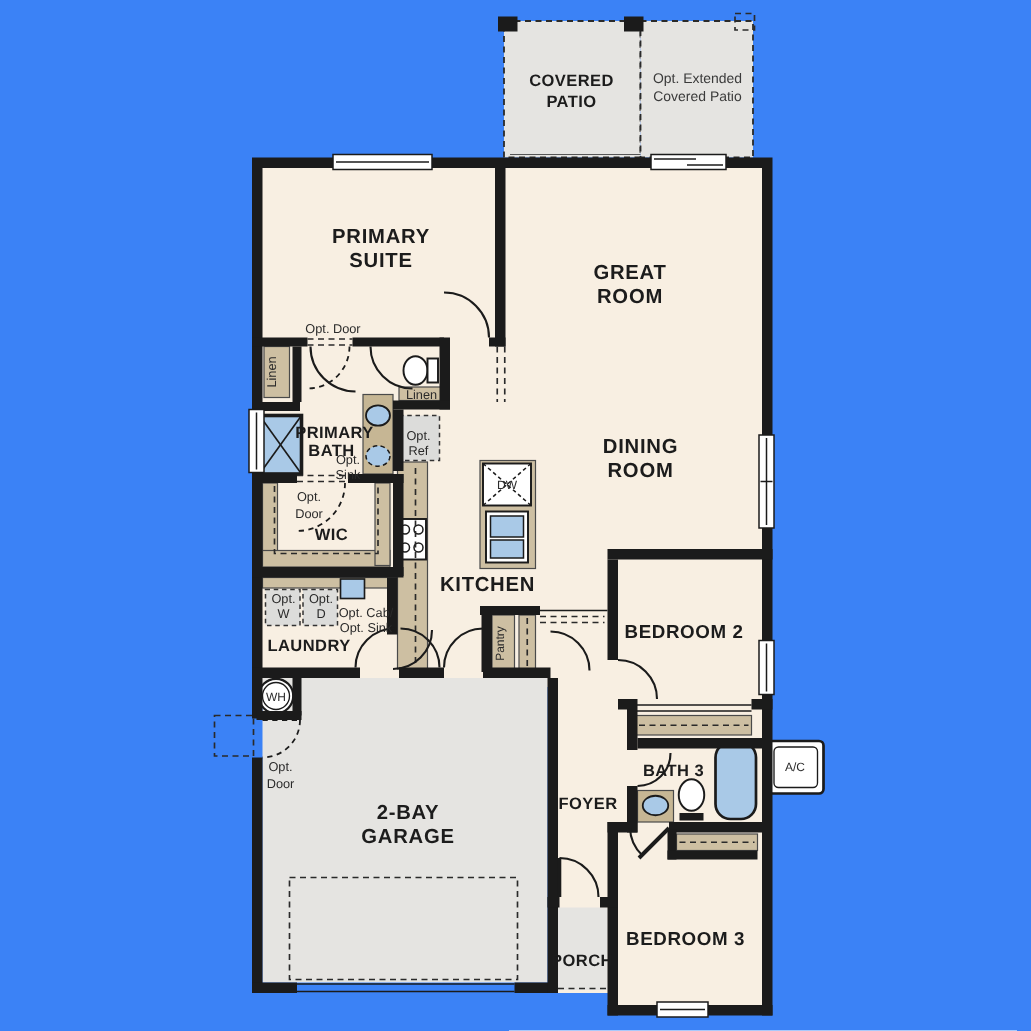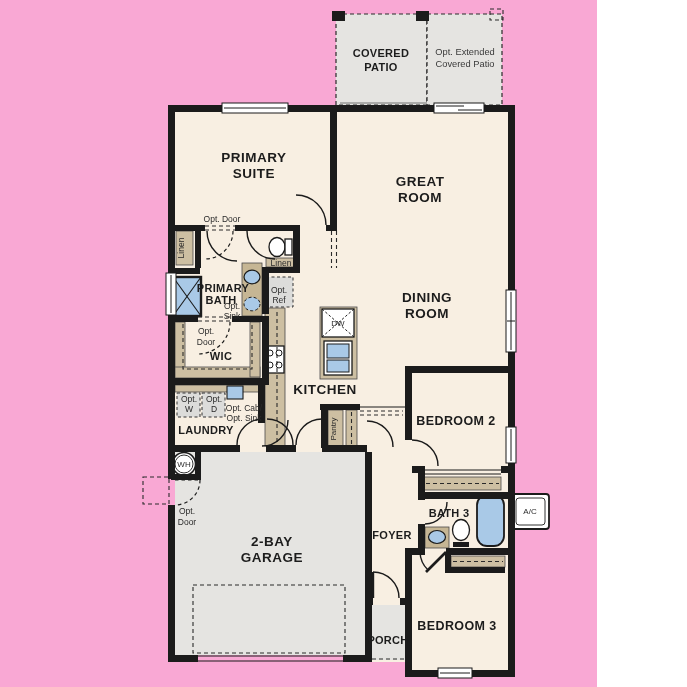--- a/index.html
+++ b/index.html
@@ -1,16 +1,16 @@
 <!DOCTYPE html>
 <html><head>
 <meta charset="utf-8">
 <style>
   html,body{margin:0;padding:0;background:#ffffff;}
-  .stage{width:597px;height:687px;position:relative;background:#f9a8d4;}
+  .stage{width:687px;height:687px;position:relative;background:#3b82f6;}
   svg{display:block;}
   .wall{fill:#1b1b1b;}
   .cream{fill:#f8efe2;}
   .conc{fill:#e5e4e1;}
   .tan{fill:#cdbfa2;stroke:#4a4a4a;stroke-width:0.8;}
   .tand{fill:#c6b694;stroke:#4a4a4a;stroke-width:0.8;}
   .optbox{fill:#dcdcda;stroke:#333;stroke-width:1;stroke-dasharray:3,2.5;}
   .arc{fill:none;stroke:#1b1b1b;stroke-width:1.4;}
   .arcd{fill:none;stroke:#1b1b1b;stroke-width:1.2;stroke-dasharray:3.5,3;}
   .thin{stroke:#1b1b1b;stroke-width:1;fill:none;}

